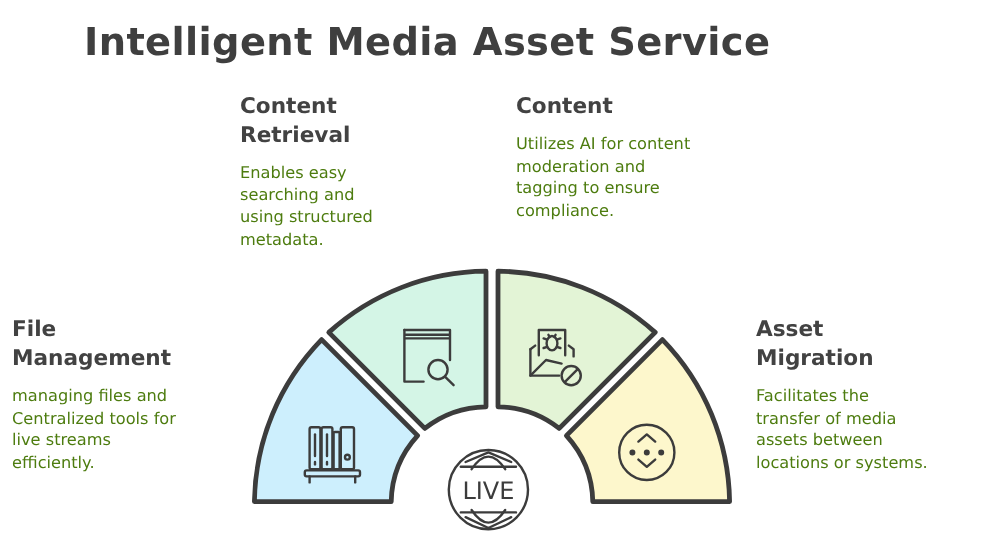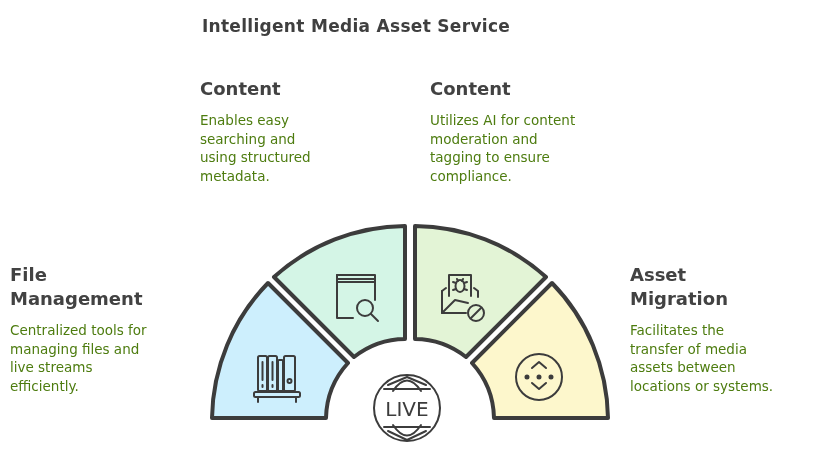--- a/index.html
+++ b/index.html
@@ -1,32 +1,33 @@
 <!DOCTYPE html>
 <html><head>
   <meta charset="utf-8">
   <style>
     html, body { margin:0; padding:0; background:#ffffff; }
     body { width:820px; height:461px; position:relative; overflow:hidden;
            font-family:"DejaVu Sans", sans-serif; color:#3a3a3a; }
     .title { position:absolute; left:0; top:16px; width:712px; text-align:center;
-             font-size:17px; font-weight:bold; color:#3f3f3f; letter-spacing:0.3px; }
+             font-size:32px; font-weight:bold; color:#3f3f3f; letter-spacing:0.3px; }
     .block { position:absolute; text-align:left; }
     .block .h { font-size:18px; font-weight:bold; line-height:24px; color:#424242; }
     .block .d { font-size:13.5px; line-height:18.5px; color:#4d7c0f; margin-top:10px; }
     svg.diag { position:absolute; left:0; top:0; }
   </style>
 </head>
 <body>
 
 <div class="title">Intelligent Media Asset Service</div>
 
 <div class="block" style="left:200px; top:77px; width:180px;">
   <div class="h">
     <div>Content</div>
+    <div>Retrieval</div>
   </div>
   <div class="d">
     <div>Enables easy</div>
     <div>searching and</div>
     <div>using structured</div>
     <div>metadata.</div>
   </div>
 </div>
 
 <div class="block" style="left:430px; top:77px; width:200px;">
@@ -40,22 +41,22 @@
     <div>compliance.</div>
   </div>
 </div>
 
 <div class="block" style="left:10px; top:263px; width:180px;">
   <div class="h">
     <div>File</div>
     <div>Management</div>
   </div>
   <div class="d">
+    <div>managing files and</div>
     <div>Centralized tools for</div>
-    <div>managing files and</div>
     <div>live streams</div>
     <div>efficiently.</div>
   </div>
 </div>
 
 <div class="block" style="left:630px; top:263px; width:180px;">
   <div class="h">
     <div>Asset</div>
     <div>Migration</div>
   </div>

